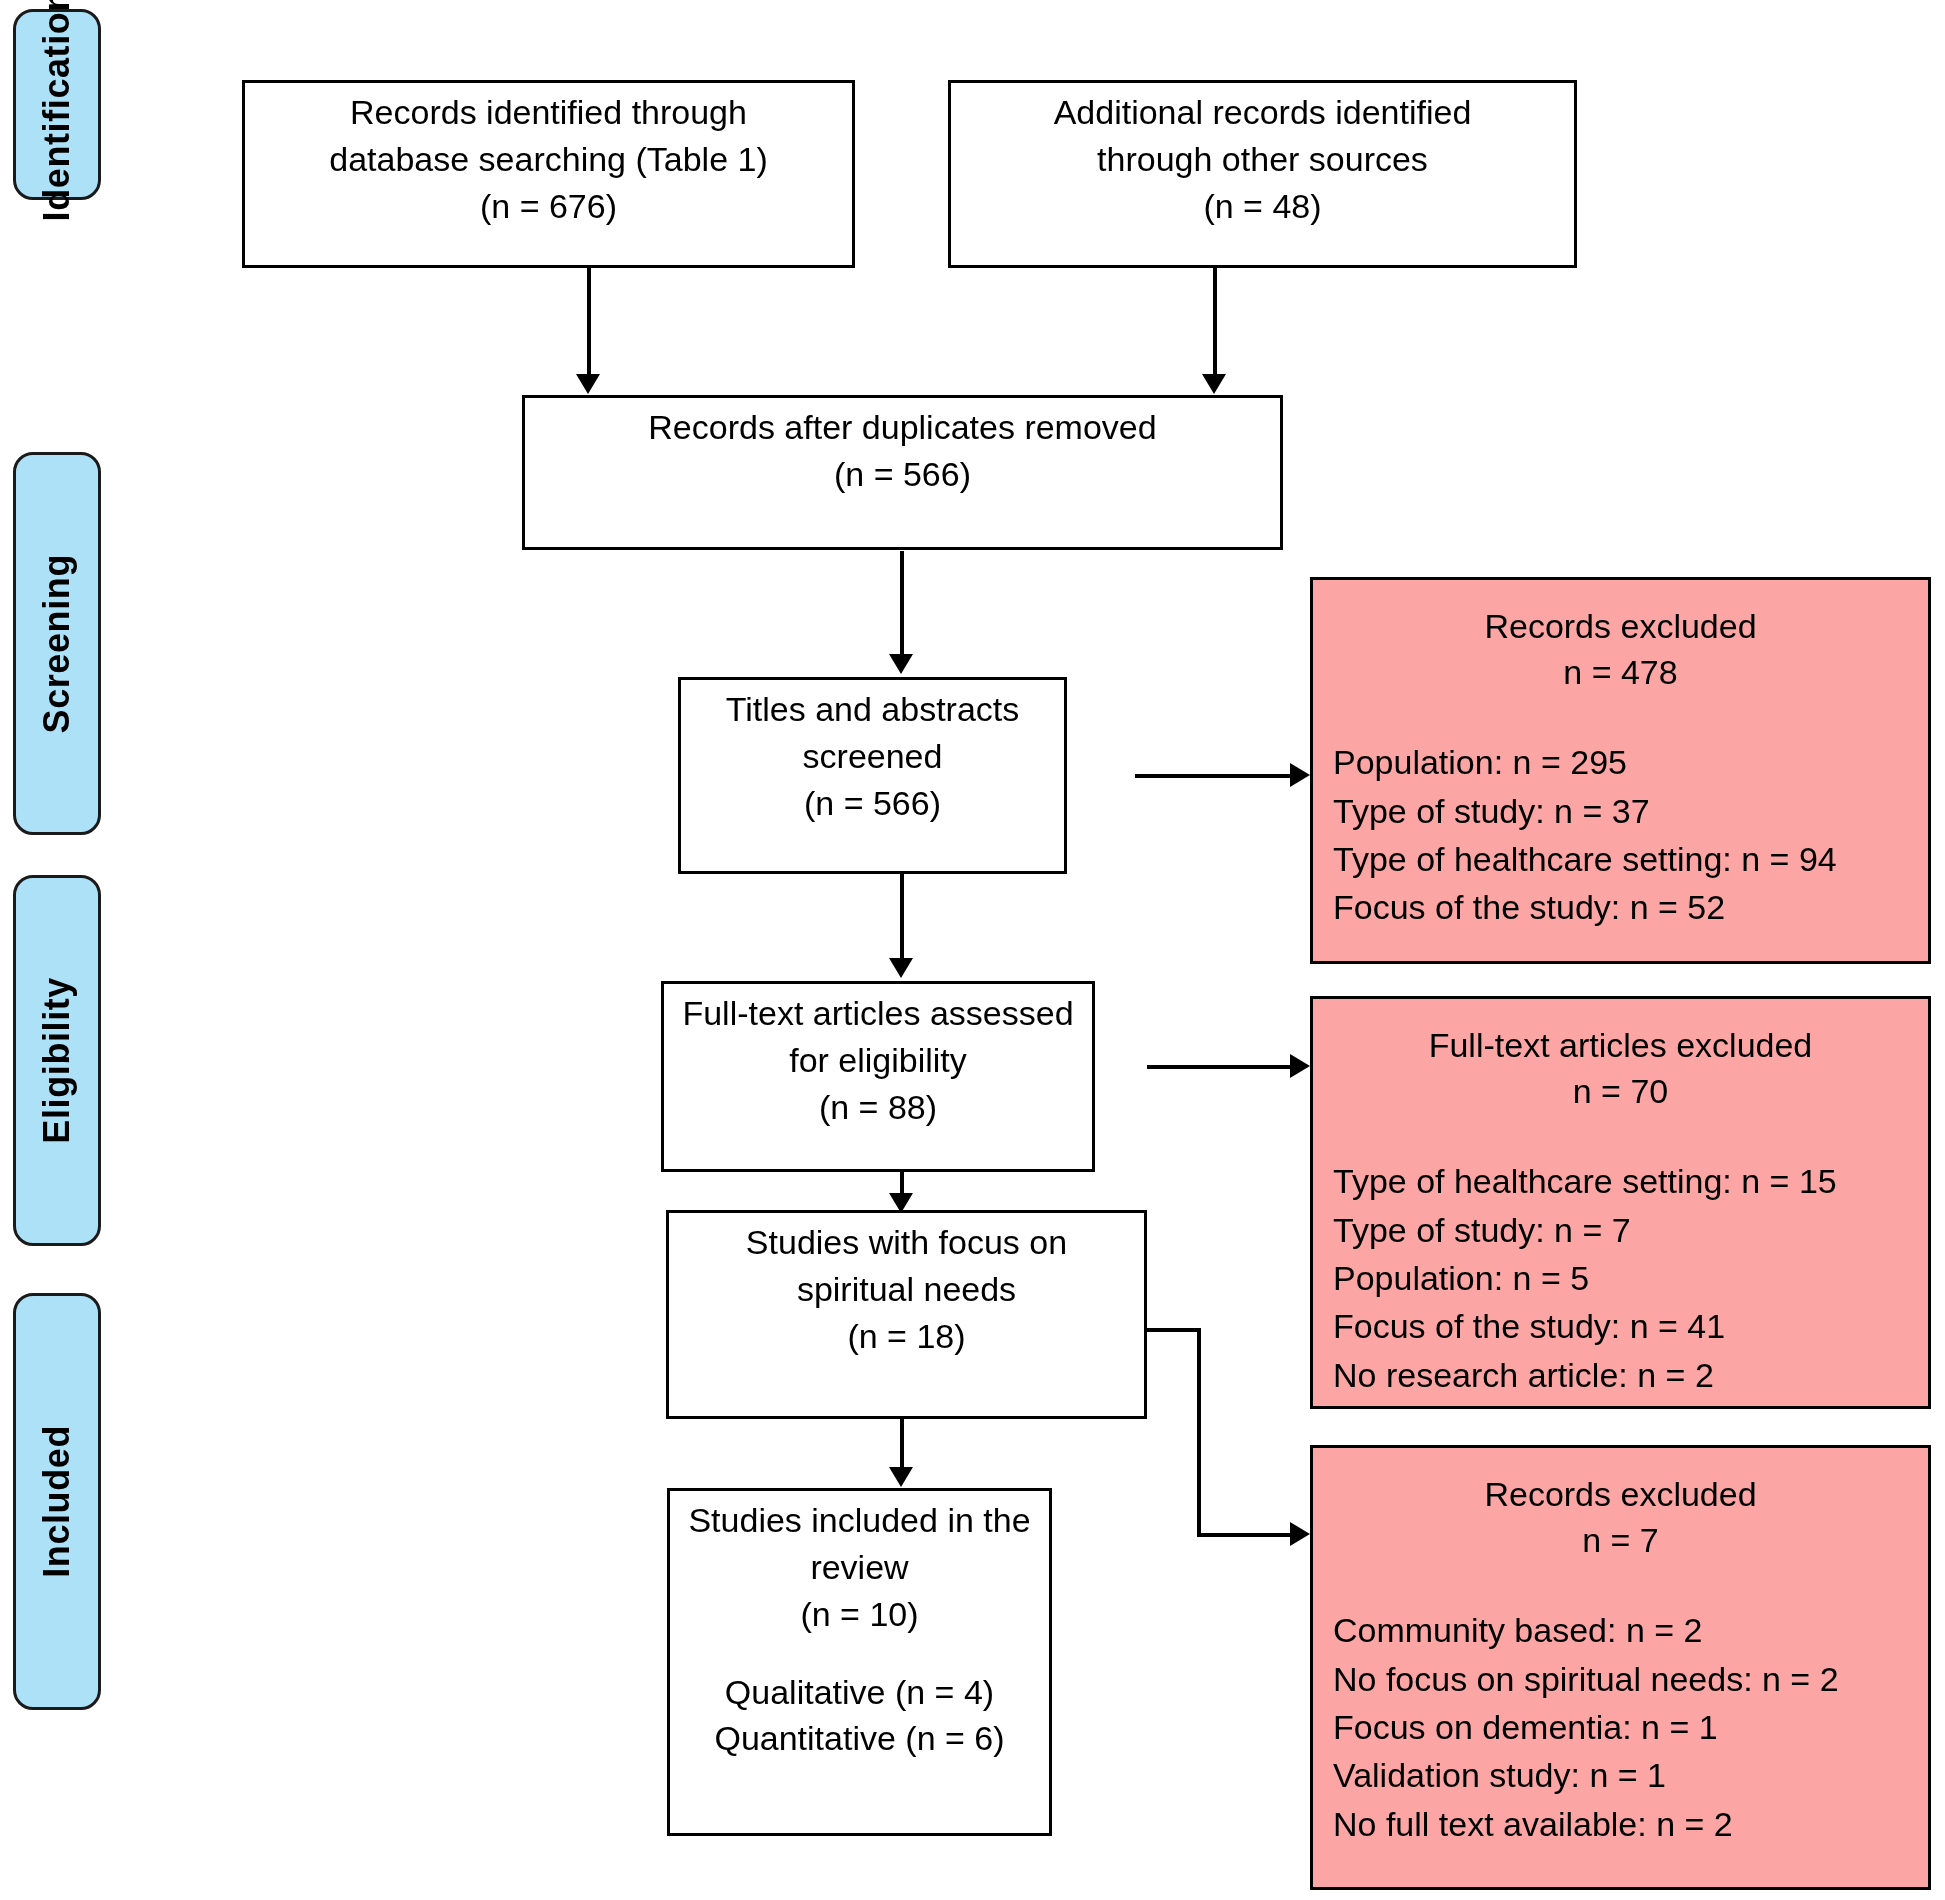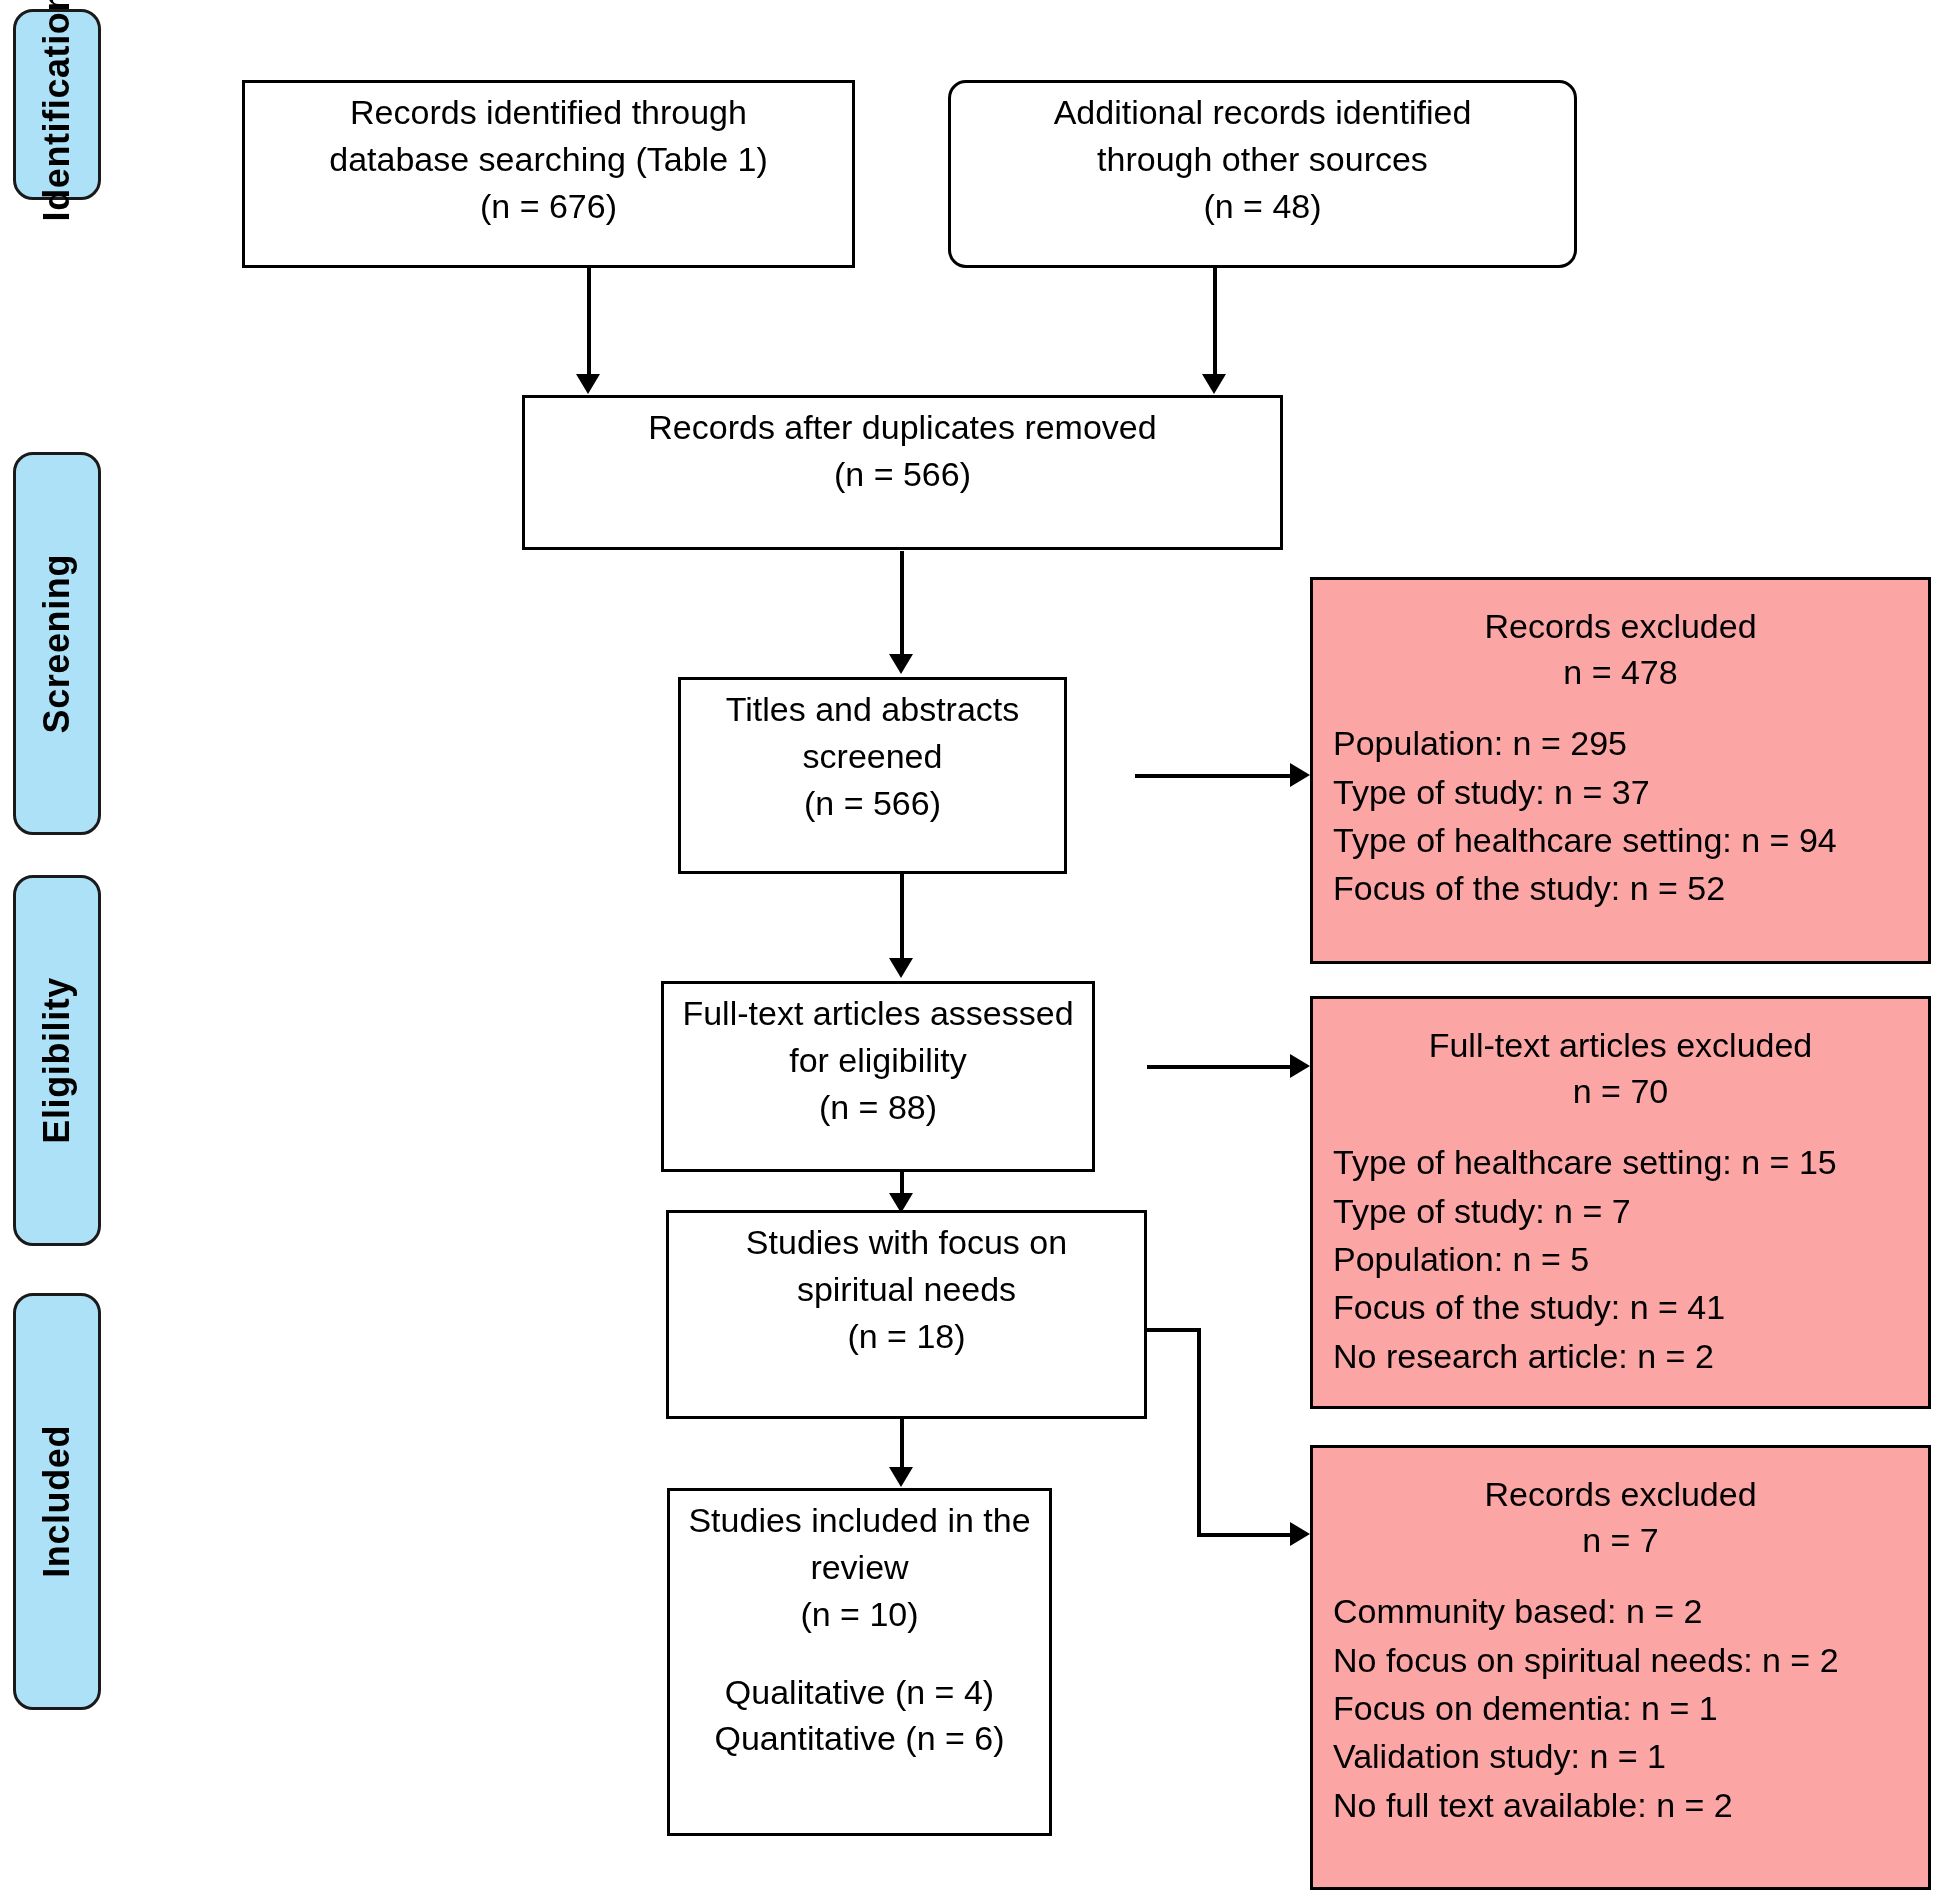--- a/index.html
+++ b/index.html
@@ -69,21 +69,21 @@
     padding:23px 20px;
   }
   .xbox .xhead{
     font-size:34px;
     line-height:1.36;
     text-align:center;
     white-space:nowrap;
     color:#000;
   }
   .xbox .xlist{
-    margin-top:24px;
+    margin-top:43px;
     display:flex;
     flex-direction:column;
   }
   .xbox .xitem{
     font-size:34px;
     line-height:1.42;
     text-align:left;
     white-space:nowrap;
     color:#000;
   }
@@ -127,21 +127,21 @@
   <div class="stage-tab" style="left:12.8px; top:1293px; width:88px; height:417px;">
     <span class="vlabel">Included</span>
   </div>
 
   <div class="fbox" style="left:242px; top:80px; width:613px; height:188px;">
     <div class="ln">Records identified through</div>
     <div class="ln">database searching (Table 1)</div>
     <div class="ln">(n = 676)</div>
   </div>
 
-  <div class="fbox" style="left:948px; top:80px; width:629px; height:188px;border-radius:18px;">
+  <div class="fbox" style="left:948px; top:80px; width:629px; height:188px;">
     <div class="ln">Additional records identified</div>
     <div class="ln">through other sources</div>
     <div class="ln">(n = 48)</div>
   </div>
 
   <div class="vline" style="left:587px; top:268px; height:115px;"></div>
   <div class="arrow-down" style="left:576px; top:374px;"></div>
 
   <div class="vline" style="left:1213px; top:268px; height:115px;"></div>
   <div class="arrow-down" style="left:1202px; top:374px;"></div>

